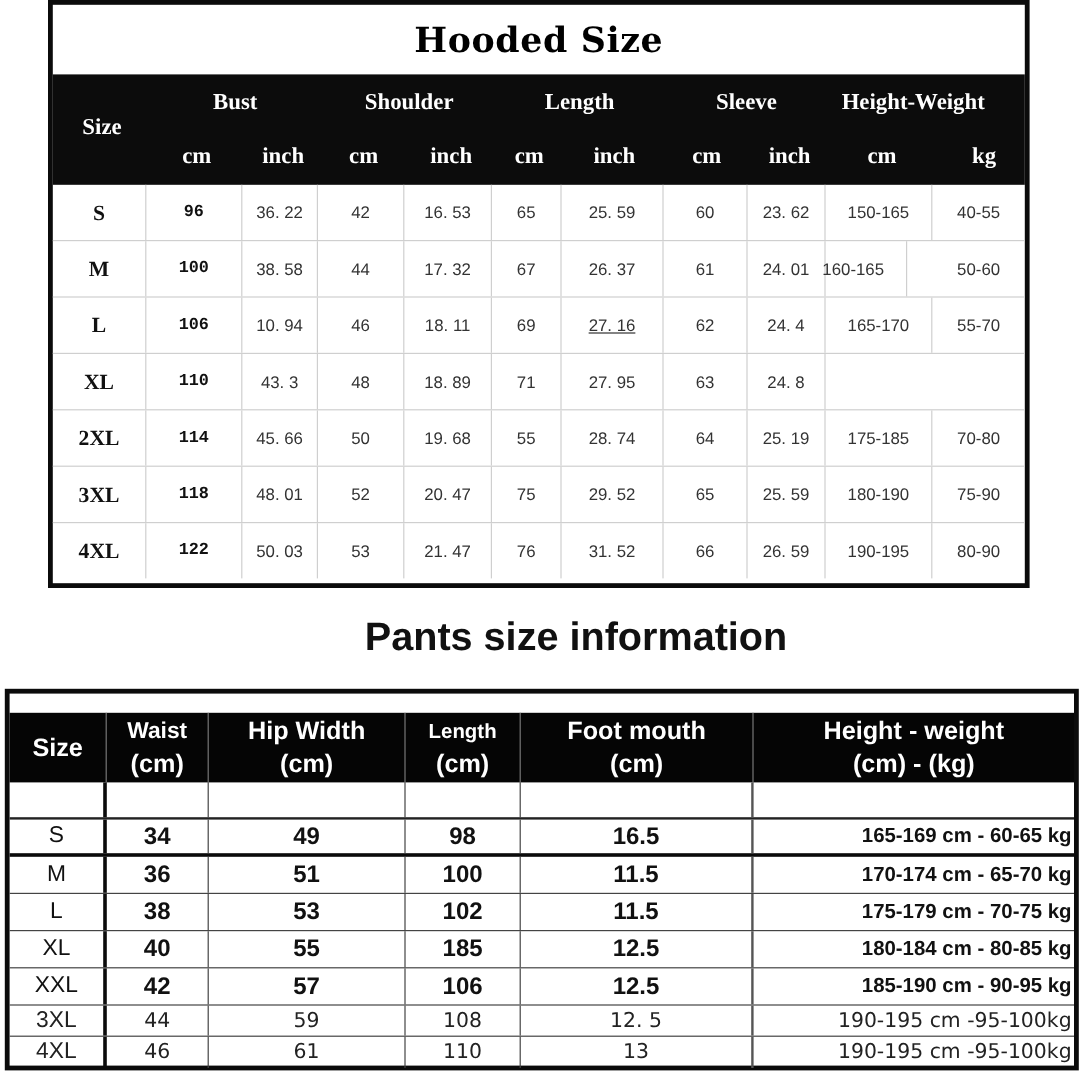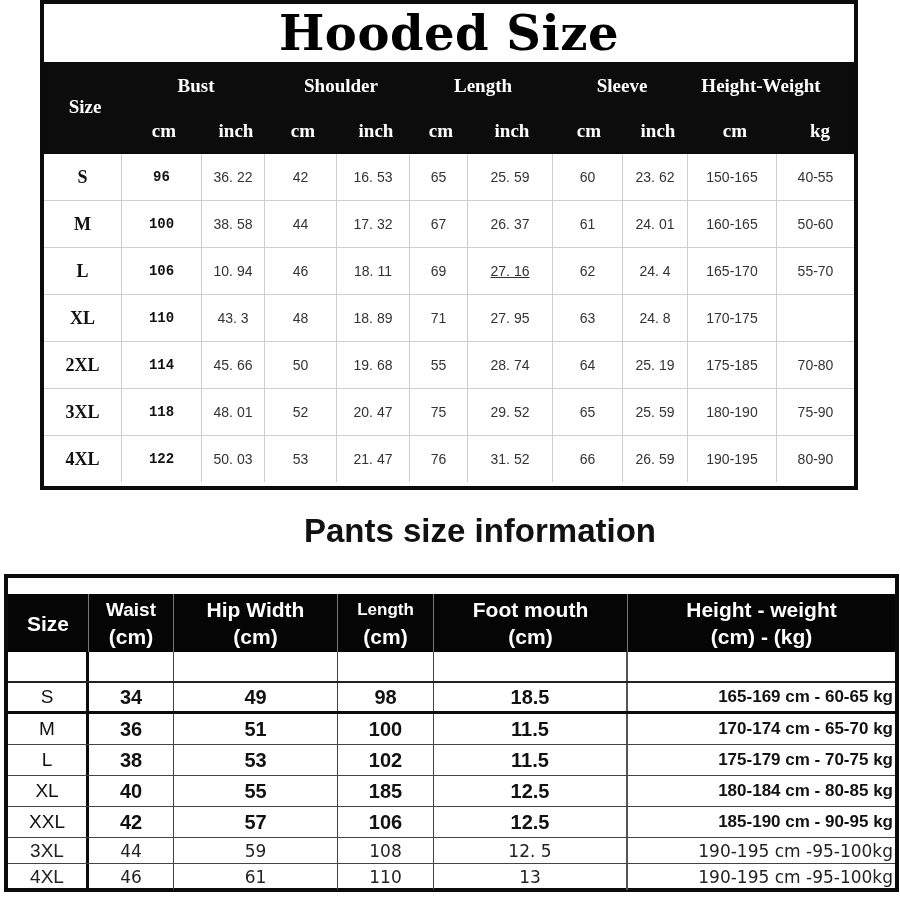--- a/index.html
+++ b/index.html
@@ -1,20 +1,20 @@
 <!DOCTYPE html>
 <html><head>
 <meta charset="utf-8">
 <style>
   html,body{margin:0;padding:0;background:#fff;}
   body{width:900px;height:900px;position:relative;overflow:hidden;font-family:"Liberation Sans",sans-serif;color:#111;}
 
   
   #hooded{position:absolute;left:40px;top:0;width:818px;height:490px;border:4px solid #0b0b0b;box-sizing:border-box;background:#fff;}
-  #hooded .title{height:58px;display:flex;align-items:center;justify-content:center;font-family:"DejaVu Serif","Liberation Serif",serif;font-weight:bold;font-size:48px;letter-spacing:0.5px;color:#000;}
+  #hooded .title{height:58px;display:flex;align-items:center;justify-content:center;font-family:"DejaVu Serif","Liberation Serif",serif;font-weight:bold;font-size:29px;letter-spacing:0.5px;color:#000;}
   #hooded .hdr{position:absolute;left:0;top:58px;width:100%;height:92px;background:#0c0c0c;color:#fff;font-family:"Liberation Serif",serif;font-weight:bold;}
   #hooded .hdr span{position:absolute;font-size:19px;transform:translateX(-50%);white-space:nowrap;}
   #hooded .grid{position:absolute;left:0;top:150px;width:100%;}
   #hooded .row{position:relative;height:46px;border-bottom:1px solid #cfcfcf;}
   #hooded .row:last-child{border-bottom:none;}
   #hooded .cell{position:absolute;top:0;height:100%;display:flex;align-items:center;justify-content:center;font-size:14px;color:#333;border-right:1px solid #cfcfcf;box-sizing:border-box;}
   #hooded .cell.last{border-right:none;}
   #hooded .cell.size{font-family:"Liberation Serif",serif;font-weight:bold;font-size:18px;color:#111;}
   #hooded .cell.bust{font-family:"Liberation Mono",monospace;font-weight:bold;font-size:14px;color:#111;}
 
@@ -82,21 +82,21 @@
     <div class="row">
       <div class="cell size" style="left:0;width:78px;">M</div>
       <div class="cell bust" style="left:78px;width:80px;">100</div>
       <div class="cell" style="left:158px;width:63px;">38. 58</div>
       <div class="cell" style="left:221px;width:72px;">44</div>
       <div class="cell" style="left:293px;width:73px;">17. 32</div>
       <div class="cell" style="left:366px;width:58px;">67</div>
       <div class="cell" style="left:424px;width:85px;">26. 37</div>
       <div class="cell" style="left:509px;width:70px;">61</div>
       <div class="cell" style="left:579px;width:65px;">24. 01</div>
-      <div class="cell" style="left:644px;width:89px;">160-165</div>
+      <div class="cell" style="left:623px;width:89px;">160-165</div>
       <div class="cell last" style="left:733px;width:77px;">50-60</div>
     </div>
     <div class="row">
       <div class="cell size" style="left:0;width:78px;">L</div>
       <div class="cell bust" style="left:78px;width:80px;">106</div>
       <div class="cell" style="left:158px;width:63px;">10. 94</div>
       <div class="cell" style="left:221px;width:72px;">46</div>
       <div class="cell" style="left:293px;width:73px;">18. 11</div>
       <div class="cell" style="left:366px;width:58px;">69</div>
       <div class="cell" style="left:424px;width:85px;text-decoration:underline;">27. 16</div>
@@ -108,21 +108,20 @@
     <div class="row">
       <div class="cell size" style="left:0;width:78px;">XL</div>
       <div class="cell bust" style="left:78px;width:80px;">110</div>
       <div class="cell" style="left:158px;width:63px;">43. 3</div>
       <div class="cell" style="left:221px;width:72px;">48</div>
       <div class="cell" style="left:293px;width:73px;">18. 89</div>
       <div class="cell" style="left:366px;width:58px;">71</div>
       <div class="cell" style="left:424px;width:85px;">27. 95</div>
       <div class="cell" style="left:509px;width:70px;">63</div>
       <div class="cell" style="left:579px;width:65px;">24. 8</div>
-      <div class="cell" style="left:644px;width:89px;">170-175</div>
     </div>
     <div class="row">
       <div class="cell size" style="left:0;width:78px;">2XL</div>
       <div class="cell bust" style="left:78px;width:80px;">114</div>
       <div class="cell" style="left:158px;width:63px;">45. 66</div>
       <div class="cell" style="left:221px;width:72px;">50</div>
       <div class="cell" style="left:293px;width:73px;">19. 68</div>
       <div class="cell" style="left:366px;width:58px;">55</div>
       <div class="cell" style="left:424px;width:85px;">28. 74</div>
       <div class="cell" style="left:509px;width:70px;">64</div>
@@ -196,21 +195,21 @@
     <div class="bc" style="left:330px;width:96px;"></div>
     <div class="bc" style="left:426px;width:194px;border-right:2px solid #555;"></div>
   </div>
 
   <div class="grid">
     <div class="row bold size-sep" style="height:31px;">
       <div class="cell size" style="left:0;width:81px;">S</div>
       <div class="cell" style="left:81px;width:85px;">34</div>
       <div class="cell" style="left:166px;width:164px;">49</div>
       <div class="cell" style="left:330px;width:96px;">98</div>
-      <div class="cell" style="left:426px;width:194px;border-right:2px solid #555;">18.5</div>
+      <div class="cell" style="left:426px;width:194px;border-right:2px solid #555;">16.5</div>
       <div class="cell hw" style="left:620px;width:267px;">165-169 cm - 60-65 kg</div>
     </div>
     <div class="row bold" style="height:31px;">
       <div class="cell size" style="left:0;width:81px;">M</div>
       <div class="cell" style="left:81px;width:85px;">36</div>
       <div class="cell" style="left:166px;width:164px;">51</div>
       <div class="cell" style="left:330px;width:96px;">100</div>
       <div class="cell" style="left:426px;width:194px;border-right:2px solid #555;">11.5</div>
       <div class="cell hw" style="left:620px;width:267px;">170-174 cm - 65-70 kg</div>
     </div>

